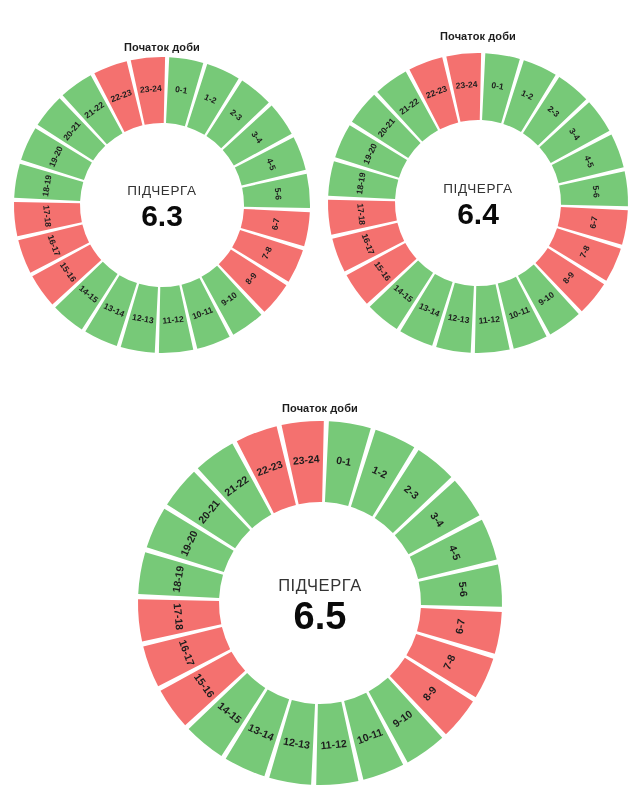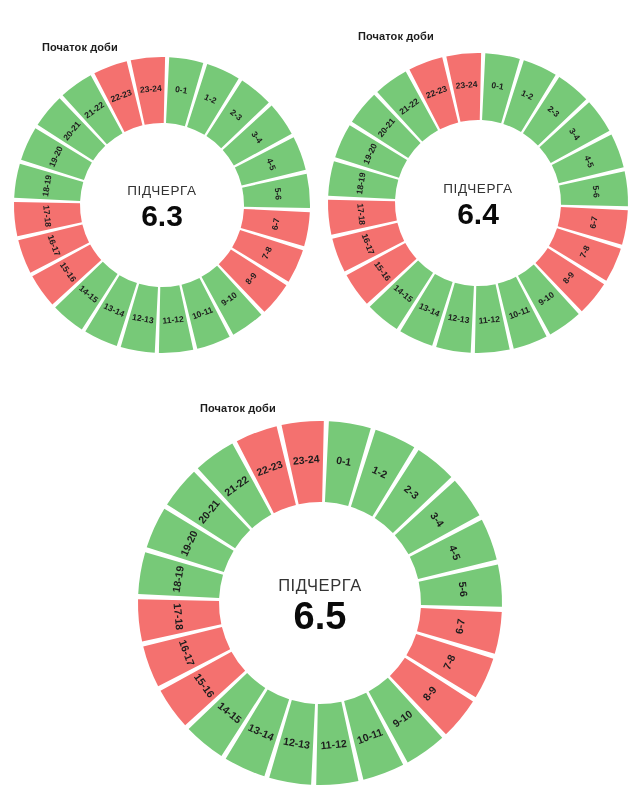--- a/index.html
+++ b/index.html
@@ -23,21 +23,21 @@
 
   .donut-block {
     position: absolute;
   }
 
   .donut-caption {
     position: absolute;
     left: 0;
     right: 0;
     top: 0;
-    text-align: left;
+    text-align: center;
     font-size: 11px;
     font-weight: 700;
     color: #1c1c1c;
     letter-spacing: 0.1px;
     white-space: nowrap;
   }
 
   .donut-svg {
     display: block;
   }

